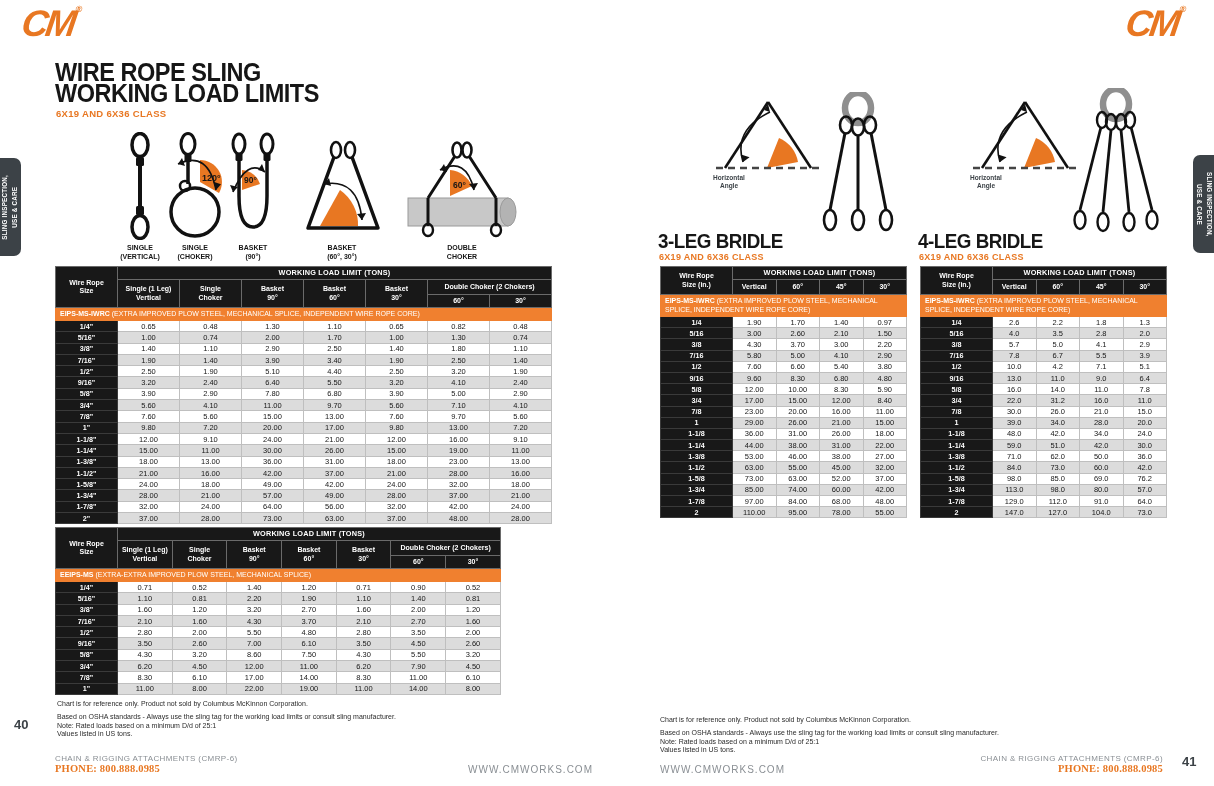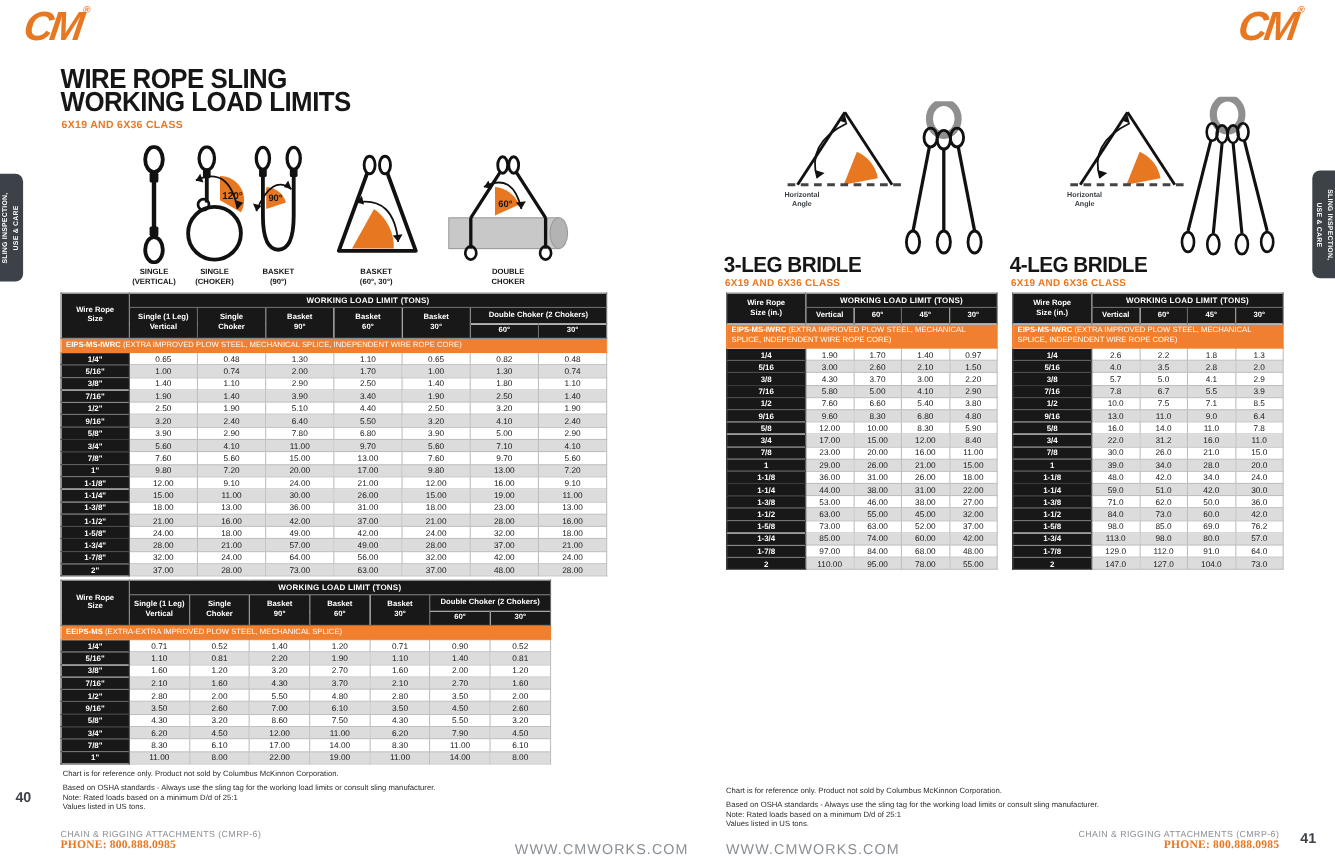--- a/index.html
+++ b/index.html
@@ -57,21 +57,21 @@
   #t4{left:920px;top:266px;width:246px;}
   #t3 tbody tr,#t4 tbody tr{height:11.2px;}
   #t3 tr.section th,#t4 tr.section th{height:21px;}
 
   
   .notes{position:absolute;font-size:7px;color:#2b2b2b;line-height:1.2;}
   .notes .gap{height:5px;}
   .pageno{position:absolute;font-size:13px;font-weight:800;color:#3C4247;}
   .catalog-line{position:absolute;font-size:8px;color:#8a8f94;letter-spacing:.4px;}
   .phone{position:absolute;font-size:10.5px;font-weight:800;color:#E87722;letter-spacing:.2px;font-family:Liberation Serif, serif;}
-  .website{position:absolute;font-size:13px;color:#8a8f94;letter-spacing:1px;}
+  .website{position:absolute;font-size:10px;color:#8a8f94;letter-spacing:1px;}
   .right-align{text-align:right;}
 </style>
 </head>
 <body>
 
 <div class="page">
 
   <div class="logo logo-left"><span>CM</span><span class="reg">®</span></div>
   <div class="logo logo-right"><span>CM</span><span class="reg">®</span></div>
 
@@ -793,23 +793,23 @@
         <tr>
           <th>7/16</th>
           <td>7.8</td>
           <td>6.7</td>
           <td>5.5</td>
           <td>3.9</td>
         </tr>
         <tr>
           <th>1/2</th>
           <td>10.0</td>
-          <td>7.5</td>
+          <td>4.2</td>
           <td>7.1</td>
-          <td>8.5</td>
+          <td>5.1</td>
         </tr>
         <tr>
           <th>9/16</th>
           <td>13.0</td>
           <td>11.0</td>
           <td>9.0</td>
           <td>6.4</td>
         </tr>
         <tr>
           <th>5/8</th>

